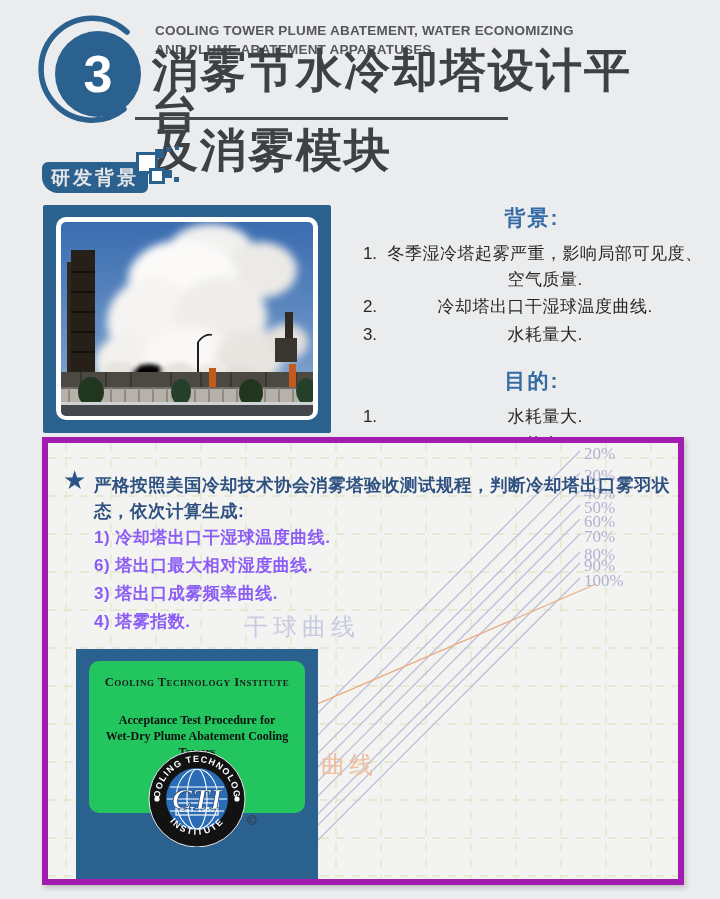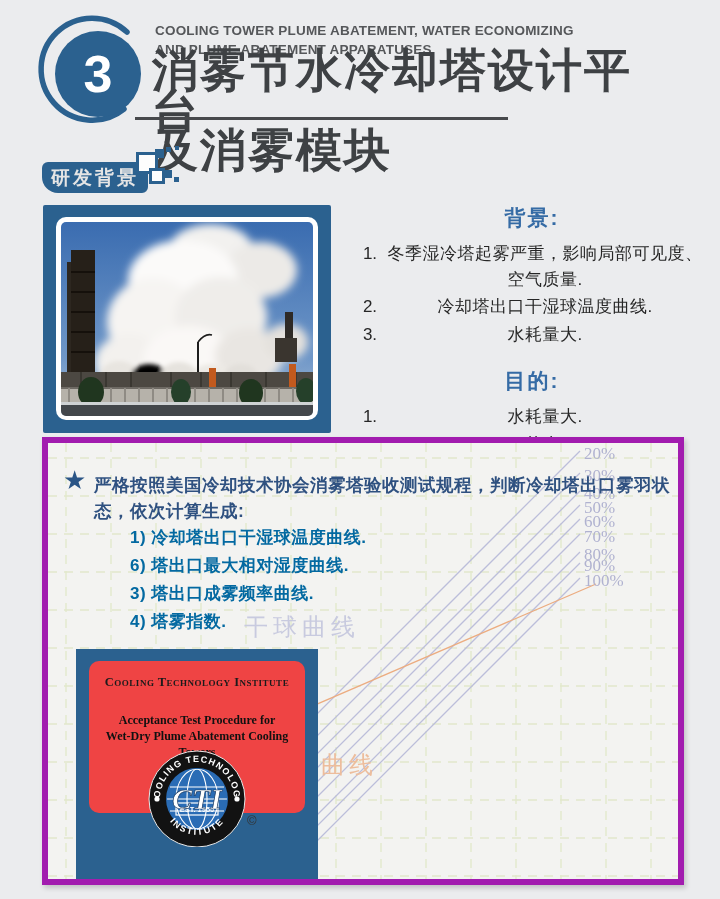--- a/index.html
+++ b/index.html
@@ -36,26 +36,26 @@
   .li .t{flex:1;letter-spacing:.5px;}
 
   
   .panel{left:42px;top:437px;width:630px;height:436px;background:#f3f3f1;
          border:6px solid #a21caf;box-shadow:2px 3px 5px rgba(0,0,0,.18);overflow:hidden;}
   .chart-svg{position:absolute;left:0;top:0;width:630px;height:436px;}
   .star{position:absolute;left:15px;top:22px;font-size:26px;color:#2b5586;}
   .proc-intro{position:absolute;left:46px;top:29px;width:580px;font-size:17.5px;font-weight:700;
               color:#2f5180;line-height:26px;letter-spacing:.5px;}
   .proc-items{position:absolute;left:46px;top:84px;width:420px;}
-  .proc-items div{font-size:17px;font-weight:700;color:#0369a1;line-height:22px;
-                  margin-bottom:6px;letter-spacing:.5px;margin-left:36px;}
+  .proc-items div{font-size:17px;font-weight:700;color:#8b5cf6;line-height:22px;
+                  margin-bottom:6px;letter-spacing:.5px;}
 
   
   .cert-frame{position:absolute;left:28px;top:206px;width:242px;height:240px;background:#2b618f;}
-  .cert-card{position:absolute;left:13px;top:12px;width:216px;height:152px;background:#ef4444;
+  .cert-card{position:absolute;left:13px;top:12px;width:216px;height:152px;background:#22c55e;
              border-radius:10px;text-align:center;font-family:"Liberation Serif","DejaVu Serif",serif;}
   .cert-org{margin-top:14px;font-size:12.5px;font-weight:700;font-variant:small-caps;
             letter-spacing:.5px;color:#1b1b1b;}
   .cert-title{margin-top:22px;font-size:12px;font-weight:700;color:#111;line-height:16px;}
   .cti-logo{position:absolute;left:58px;top:86px;width:100px;height:100px;}
   .cert-copy{position:absolute;left:158px;top:152px;font-size:13px;color:#333;
              font-family:"Liberation Sans",sans-serif;}
 </style>
 </head>
 <body>

